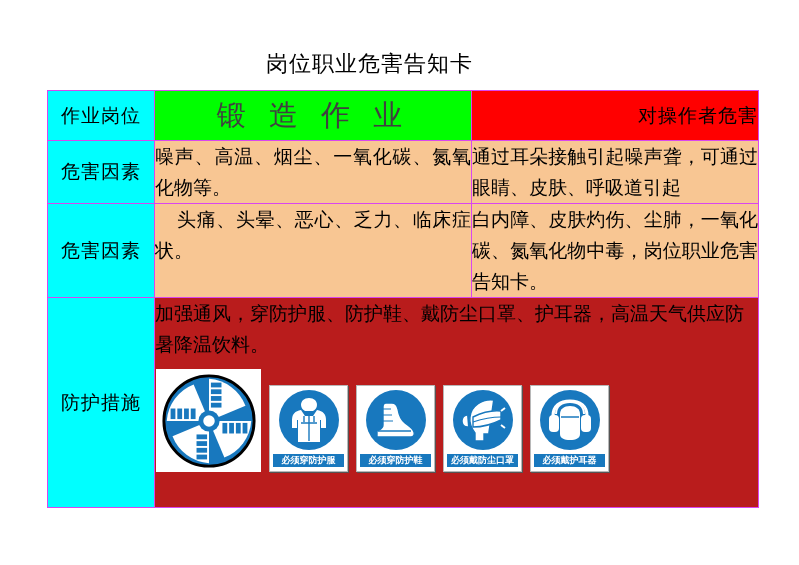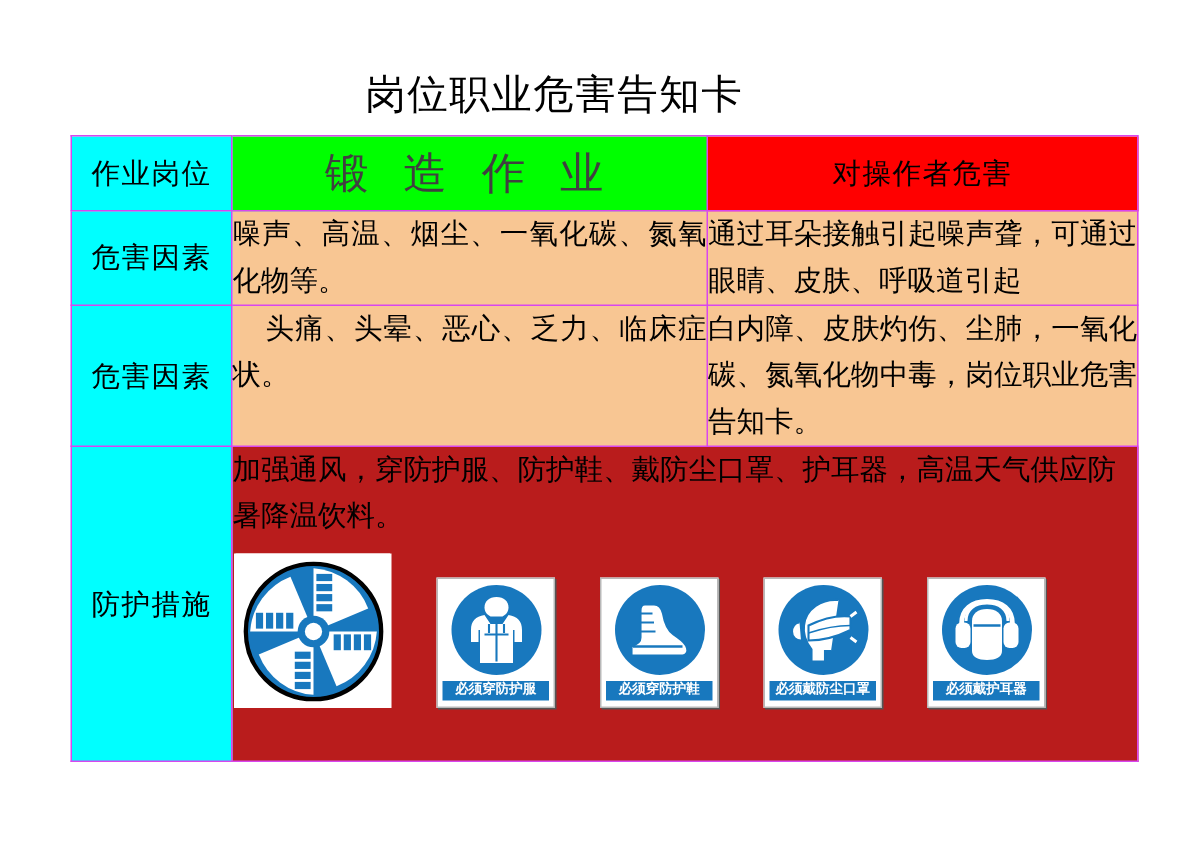--- a/index.html
+++ b/index.html
@@ -15,21 +15,21 @@
     width: 799px;
     height: 565px;
     background: #ffffff;
   }
   
   #card-title {
     position: absolute;
     left: 0; top: 44px;
     width: 739px;
     text-align: center;
-    font-size: 27px;
+    font-size: 22px;
     line-height: 40px;
     color: #000000;
     font-family: "DejaVu Serif", "Liberation Serif", serif;
     letter-spacing: 1px;
     white-space: nowrap;
   }
   
   #hazard-table {
     position: absolute;
     left: 47px; top: 90px;
@@ -60,21 +60,21 @@
     text-align: center;
     vertical-align: middle !important;
     font-size: 29px;
     color: #404040;
     letter-spacing: 7px;
     padding: 4px 0 6px 0;
     font-family: "DejaVu Serif", "Liberation Serif", serif;
   }
   .harm-head-cell {
     background: #ff0000;
-    text-align: center;
+    text-align: right;
     vertical-align: middle !important;
     font-size: 19px;
     color: #000000;
     letter-spacing: 1px;
   }
   .body-cell {
     background: #f8c693;
     font-size: 19px;
     line-height: 31px;
     color: #000000;
@@ -88,21 +88,21 @@
   .measure-cell {
     background: #b91c1c;
     padding: 3px 4px 8px 5px;
     font-size: 19px;
     line-height: 31px;
     color: #000000;
   }
   #sign-strip {
     display: flex;
     align-items: flex-end;
-    gap: 30px;
+    gap: 8px;
     margin-top: 9px;
     padding-left: 1px;
   }
   .sign {
     background: #ffffff;
     border: 1px solid #b8b8b8;
     box-shadow: 1px 1px 0 #555;
     width: 79px;
     padding: 4px 3px 4px 3px;
     display: flex;

